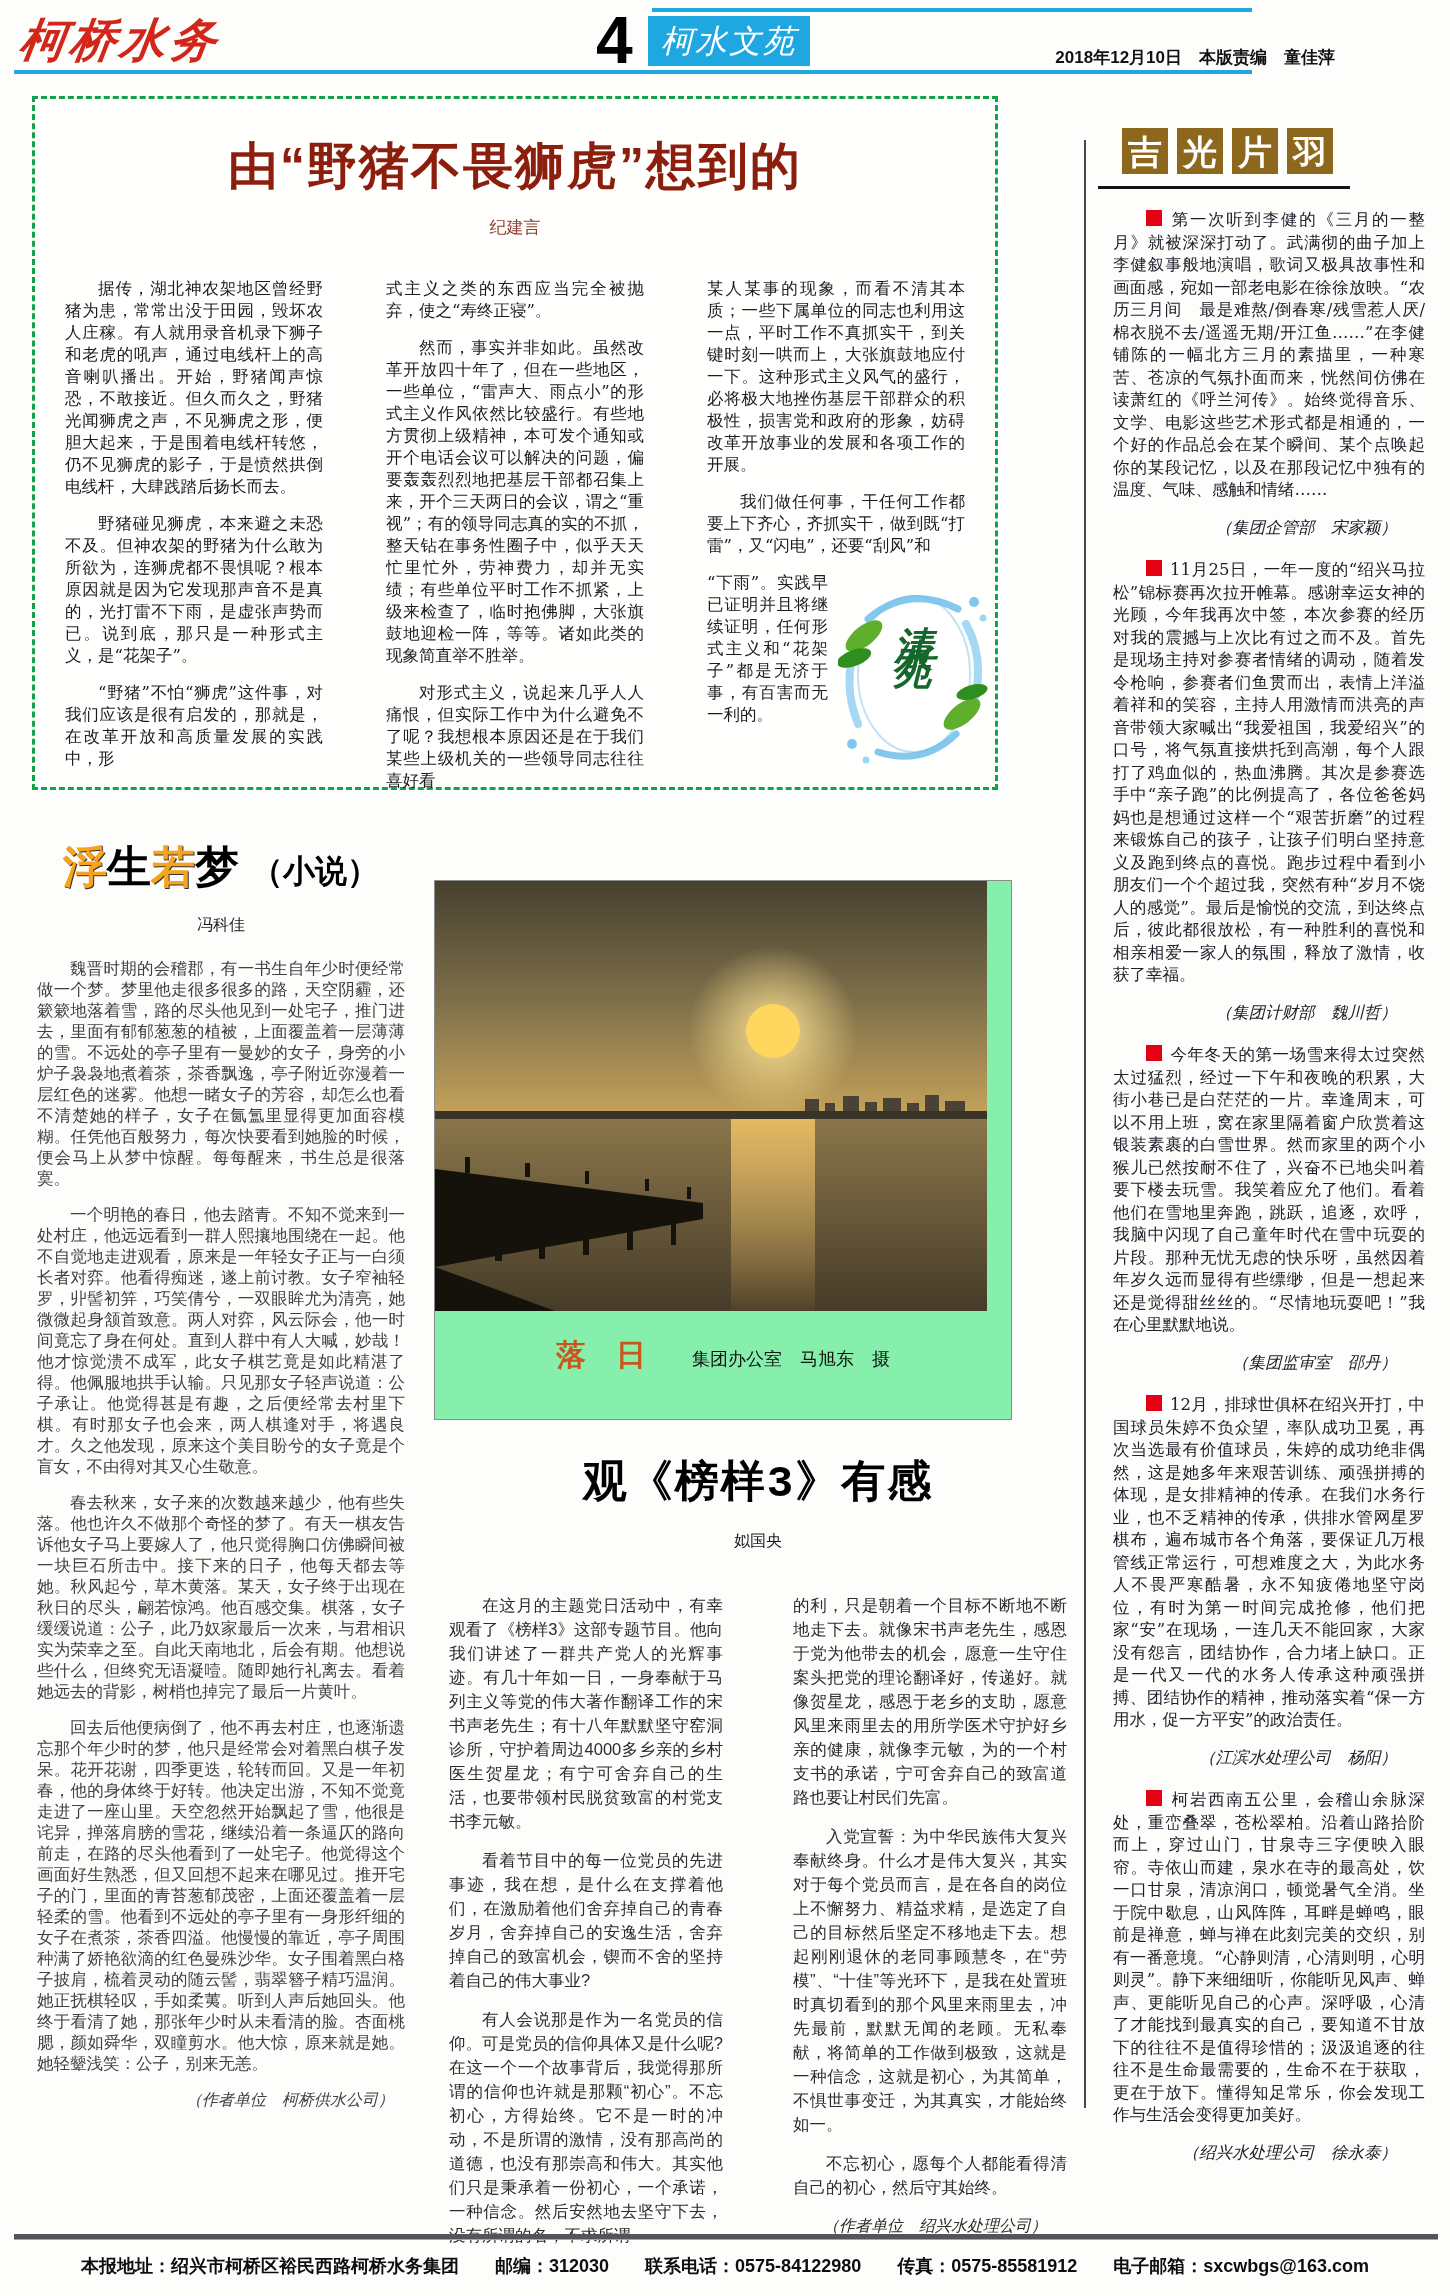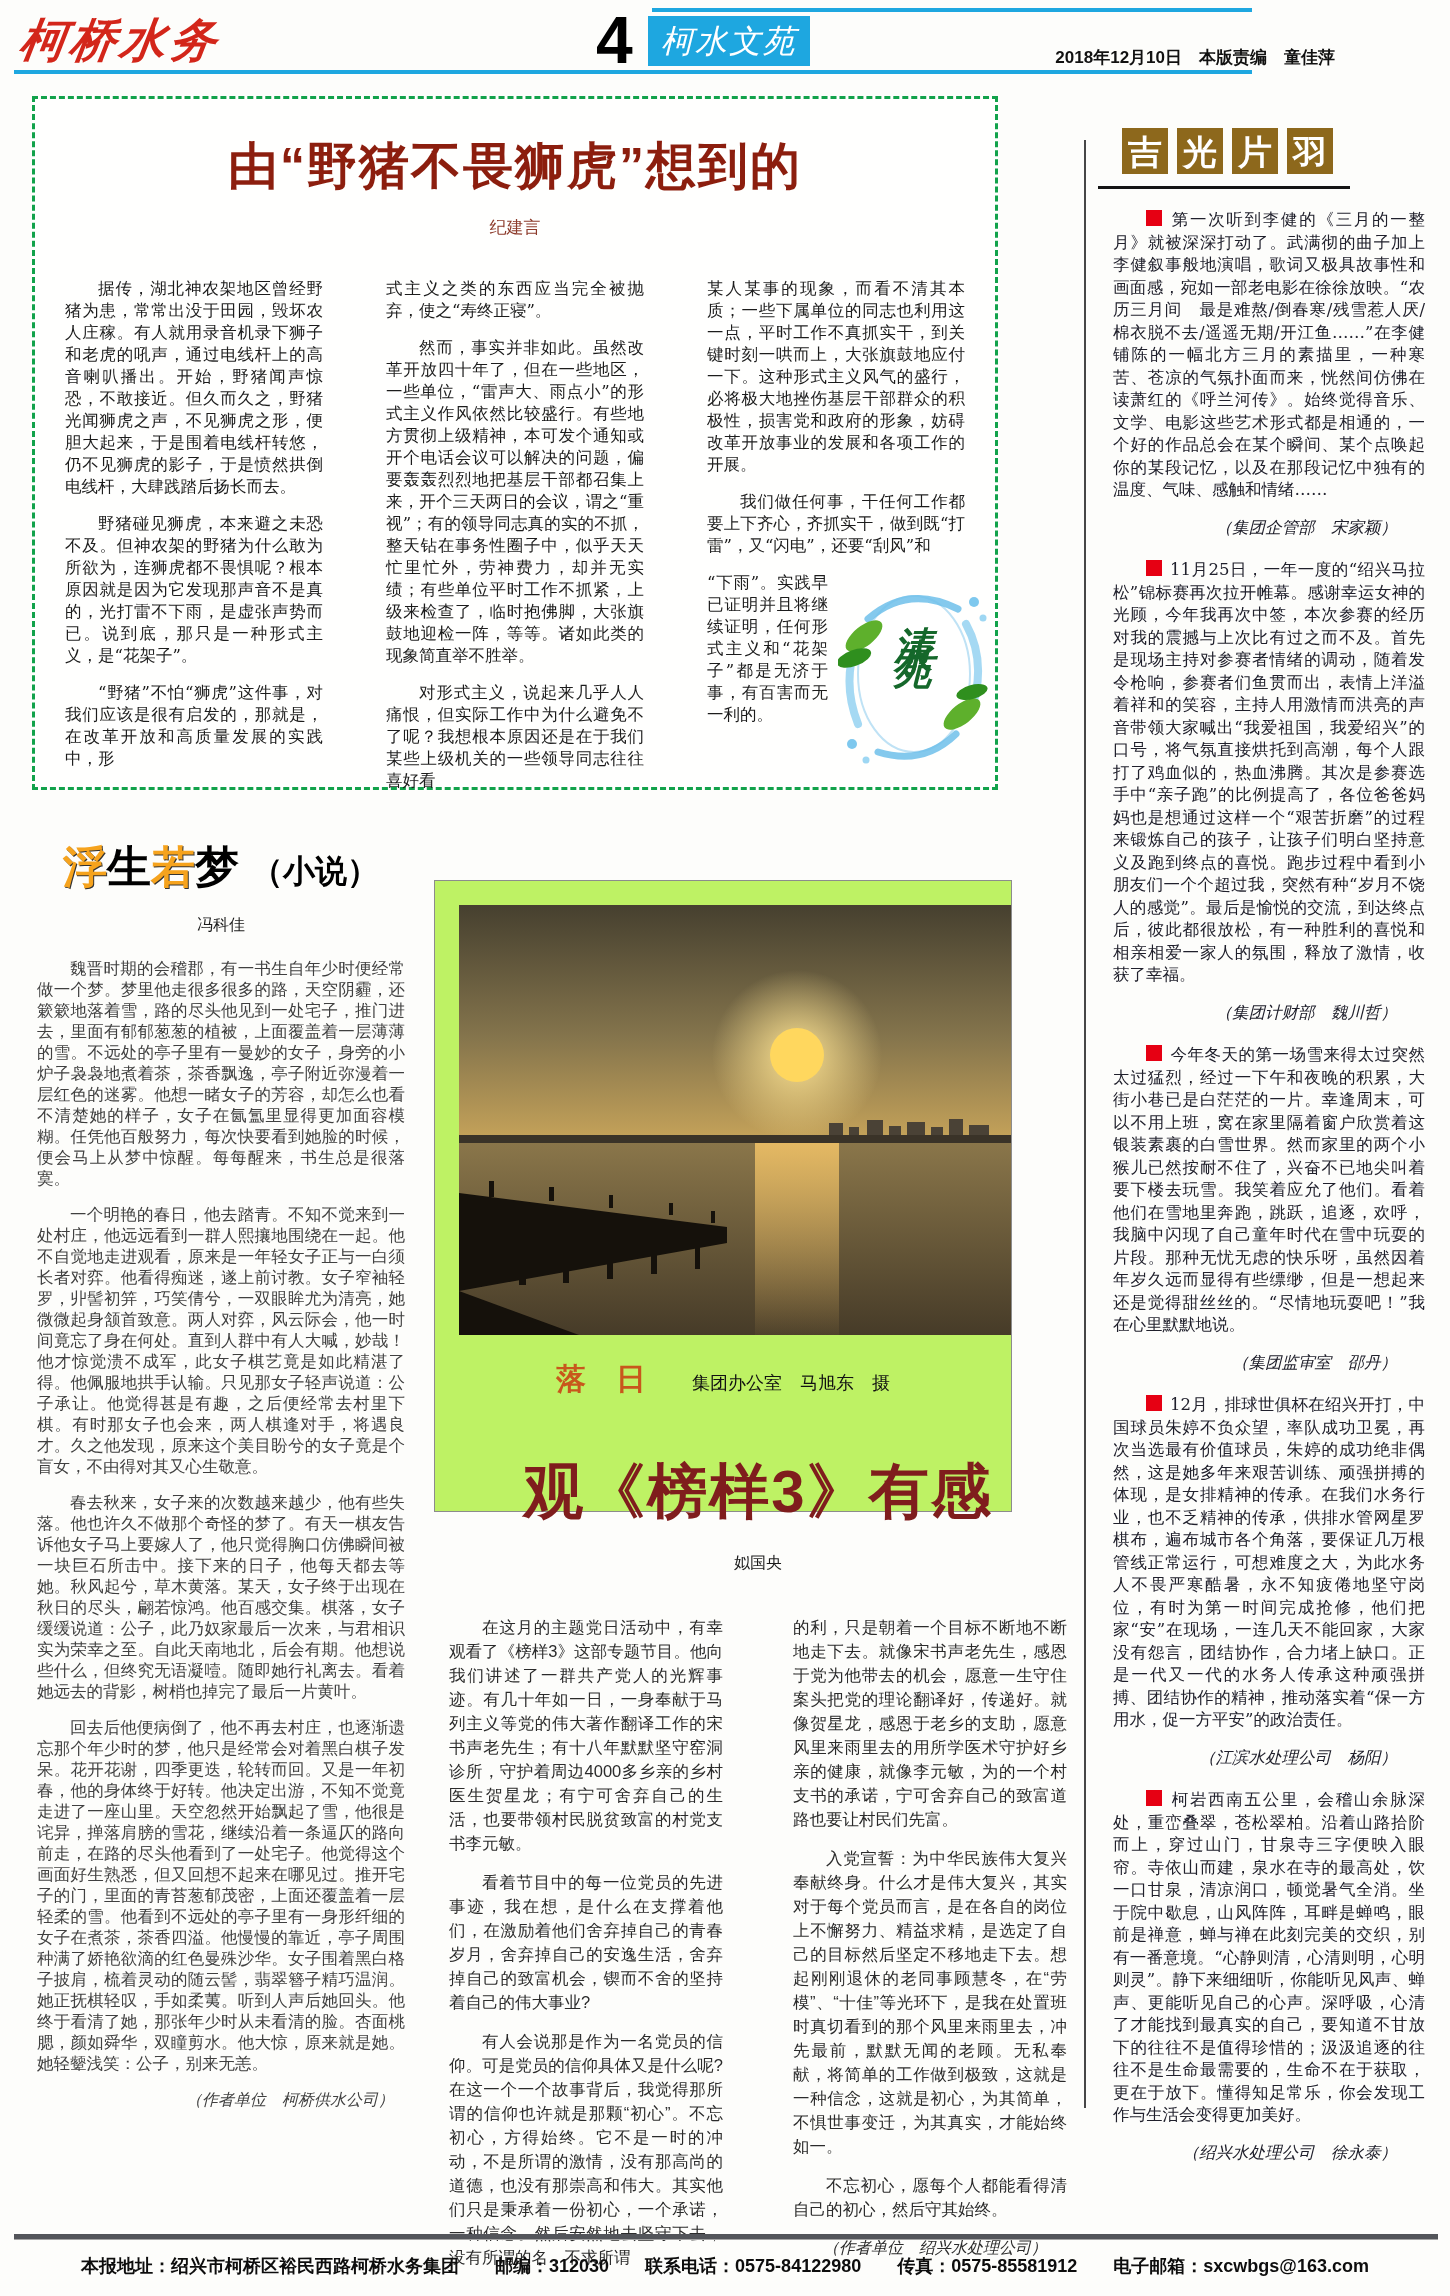--- a/index.html
+++ b/index.html
@@ -65,32 +65,32 @@
     text-align:center;font-family:"Liberation Sans",sans-serif;
     font-size:44px;font-weight:bold;color:#000;
   }
   .novel-title .oc{color:#f6a31d;text-shadow:1px 1px 0 #333;}
   .novel-title .sub{font-size:32px;font-weight:bold;}
   .novel-author{text-align:center;font-size:16px;margin-top:18px;}
   .novel-body{margin-top:22px;font-size:16.5px;line-height:21px;text-align:justify;color:#404040;}
   .novel-sig{margin-top:6px;text-align:right;padding-right:26px;font-size:16px;font-style:italic;}
   
   .photo-frame{
-    position:absolute;left:434px;top:880px;width:578px;height:632px;
-    border:1px solid #8c8c8c;background:#bef264;box-sizing:border-box;padding:24px;
+    position:absolute;left:434px;top:880px;width:578px;height:540px;
+    border:1px solid #8c8c8c;background:#86efac;box-sizing:border-box;padding:0;
   }
   .photo{width:552px;height:430px;position:relative;overflow:hidden;background:#6b5a40;}
   .photo-caption{margin-top:24px;display:flex;justify-content:center;align-items:baseline;gap:46px;}
   .cap-title{color:#c8571c;font-size:30px;font-weight:bold;font-family:"Liberation Sans",sans-serif;}
   .cap-credit{font-size:18px;color:#111;}
   
   .review{position:absolute;left:434px;top:1452px;width:648px;}
   .review-title{
-    text-align:center;font-family:Liberation Sans, sans-serif;
-    font-size:60px;font-weight:bold;color:#7f1d1d;letter-spacing:2px;
+    text-align:center;font-family:Liberation Mono, monospace;
+    font-size:44px;font-weight:bold;color:#000000;letter-spacing:2px;
   }
   .review-author{text-align:center;font-size:16px;margin-top:20px;}
   .review-cols{display:flex;gap:40px;margin-top:26px;}
   .rcol{
     width:304px;font-family:"Liberation Sans",sans-serif;
     font-size:16.5px;line-height:24px;text-align:justify;color:#2b2b2b;
   }
   .review-sig{
     font-family:"DejaVu Serif",serif;font-size:16px;font-style:italic;
     text-indent:0;padding-left:30px;margin-top:2px;

